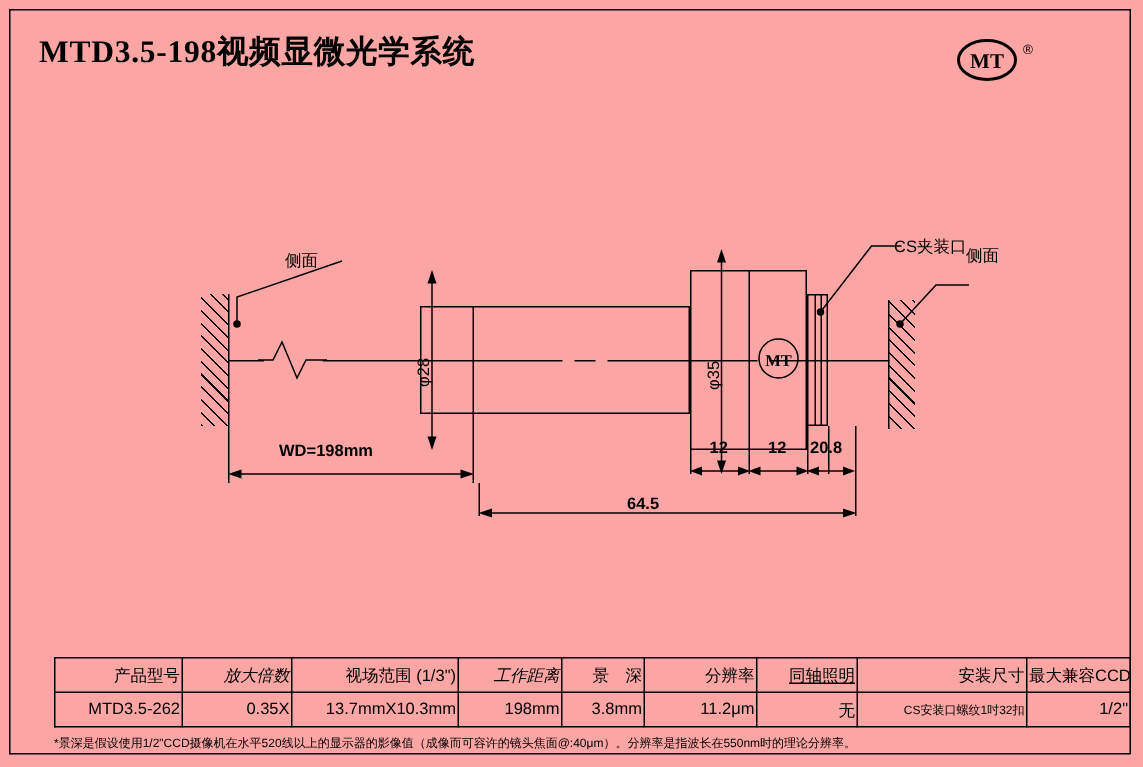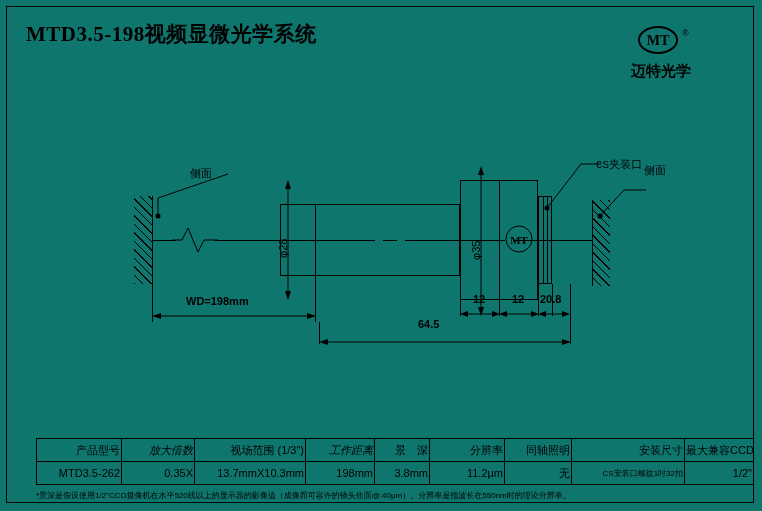--- a/index.html
+++ b/index.html
@@ -7,21 +7,21 @@
     padding: 0;
     background: #ffffff;
   }
   body {
     font-family: "Liberation Sans", sans-serif;
   }
   #page {
     position: relative;
     width: 762px;
     height: 511px;
-    background: #0f766e;
+    background: #fca5a5;
     overflow: hidden;
   }
   .frame {
     position: absolute;
     left: 6px;
     top: 6px;
     width: 748px;
     height: 497px;
     border: 1px solid #000;
     box-sizing: border-box;
@@ -154,21 +154,20 @@
   <div class="title">MTD3.5-198视频显微光学系统</div>
 
   <div class="logo">
     <div class="logo-mark">
       <svg width="40" height="28" viewBox="0 0 40 28">
         <ellipse cx="20" cy="14" rx="19" ry="13" fill="none" stroke="#000" stroke-width="2"></ellipse>
         <text x="20" y="19" text-anchor="middle" font-family="Liberation Serif, serif" font-size="14" font-weight="bold" fill="#000">MT</text>
       </svg>
     </div>
     <div class="logo-r">®</div>
-    <div class="logo-sub">迈特光学</div>
   </div>
 
   <div>
 
     <div class="ln vl" style="left:152px; top:196px; height:88px;"></div>
     <div class="hatch" style="left:134px; top:196px; width:18px; height:88px;"></div>
 
     <div class="ln vl" style="left:592px; top:200px; height:86px;"></div>
     <div class="hatch" style="left:592px; top:200px; width:18px; height:86px;"></div>
 
@@ -199,21 +198,21 @@
     <svg style="position:absolute; left:152px; top:170px;" width="80" height="52">
       <polyline points="6,46 6,28 76,4" fill="none" stroke="#000" stroke-width="1"></polyline>
       <circle cx="6" cy="46" r="2.5" fill="#000"></circle>
     </svg>
     <div class="lbl-cn" style="left:190px; top:166px;">侧面</div>
 
     <svg style="position:absolute; left:545px; top:150px;" width="60" height="62">
       <polyline points="2,58 36,14 56,14" fill="none" stroke="#000" stroke-width="1"></polyline>
       <circle cx="2" cy="58" r="2.5" fill="#000"></circle>
     </svg>
-    <div class="lbl-cn" style="left:596px; top:157px;font-family:Liberation Mono, monospace;">CS夹装口</div>
+    <div class="lbl-cn" style="left:596px; top:157px;">CS夹装口</div>
 
     <svg style="position:absolute; left:596px; top:176px;" width="52" height="44">
       <polyline points="4,40 28,14 50,14" fill="none" stroke="#000" stroke-width="1"></polyline>
       <circle cx="4" cy="40" r="2.5" fill="#000"></circle>
     </svg>
     <div class="lbl-cn" style="left:644px; top:163px;">侧面</div>
 
     <svg style="position:absolute; left:281px; top:180px;" width="14" height="120">
       <line x1="7" y1="4" x2="7" y2="116" stroke="#000" stroke-width="1"></line>
       <polygon points="7,0 4,9 10,9" fill="#000"></polygon>
@@ -263,34 +262,34 @@
     </svg>
     <div class="lbl" style="left:540px; top:293px;">20.8</div>
 
     <div class="ln vl" style="left:319px; top:322px; height:22px;"></div>
     <div class="ln vl" style="left:570px; top:284px; height:60px;"></div>
     <svg style="position:absolute; left:319px; top:336px;" width="252" height="12">
       <line x1="4" y1="6" x2="248" y2="6" stroke="#000" stroke-width="1"></line>
       <polygon points="0,6 9,3 9,9" fill="#000"></polygon>
       <polygon points="252,6 243,3 243,9" fill="#000"></polygon>
     </svg>
-    <div class="lbl" style="left:418px; top:318px;">64.5</div>
+    <div class="lbl" style="left:418px; top:330px;">64.5</div>
 
   </div>
 
   <table class="spec-table">
     <thead>
       <tr>
         <th style="width:82px;">产品型号</th>
         <th style="width:70px;font-style:italic;">放大倍数</th>
         <th style="width:108px;">视场范围 (1/3")</th>
         <th style="width:66px;font-style:italic;">工作距离</th>
         <th style="width:52px;">景　深</th>
         <th style="width:72px;">分辨率</th>
-        <th style="width:64px;">同轴照明</th>
+        <th style="width:64px;text-decoration:underline;">同轴照明</th>
         <th style="width:110px;">安装尺寸</th>
         <th style="width:66px;">最大兼容CCD</th>
       </tr>
     </thead>
     <tbody>
       <tr>
         <td>MTD3.5-262</td>
         <td>0.35X</td>
         <td>13.7mmX10.3mm</td>
         <td>198mm</td>

